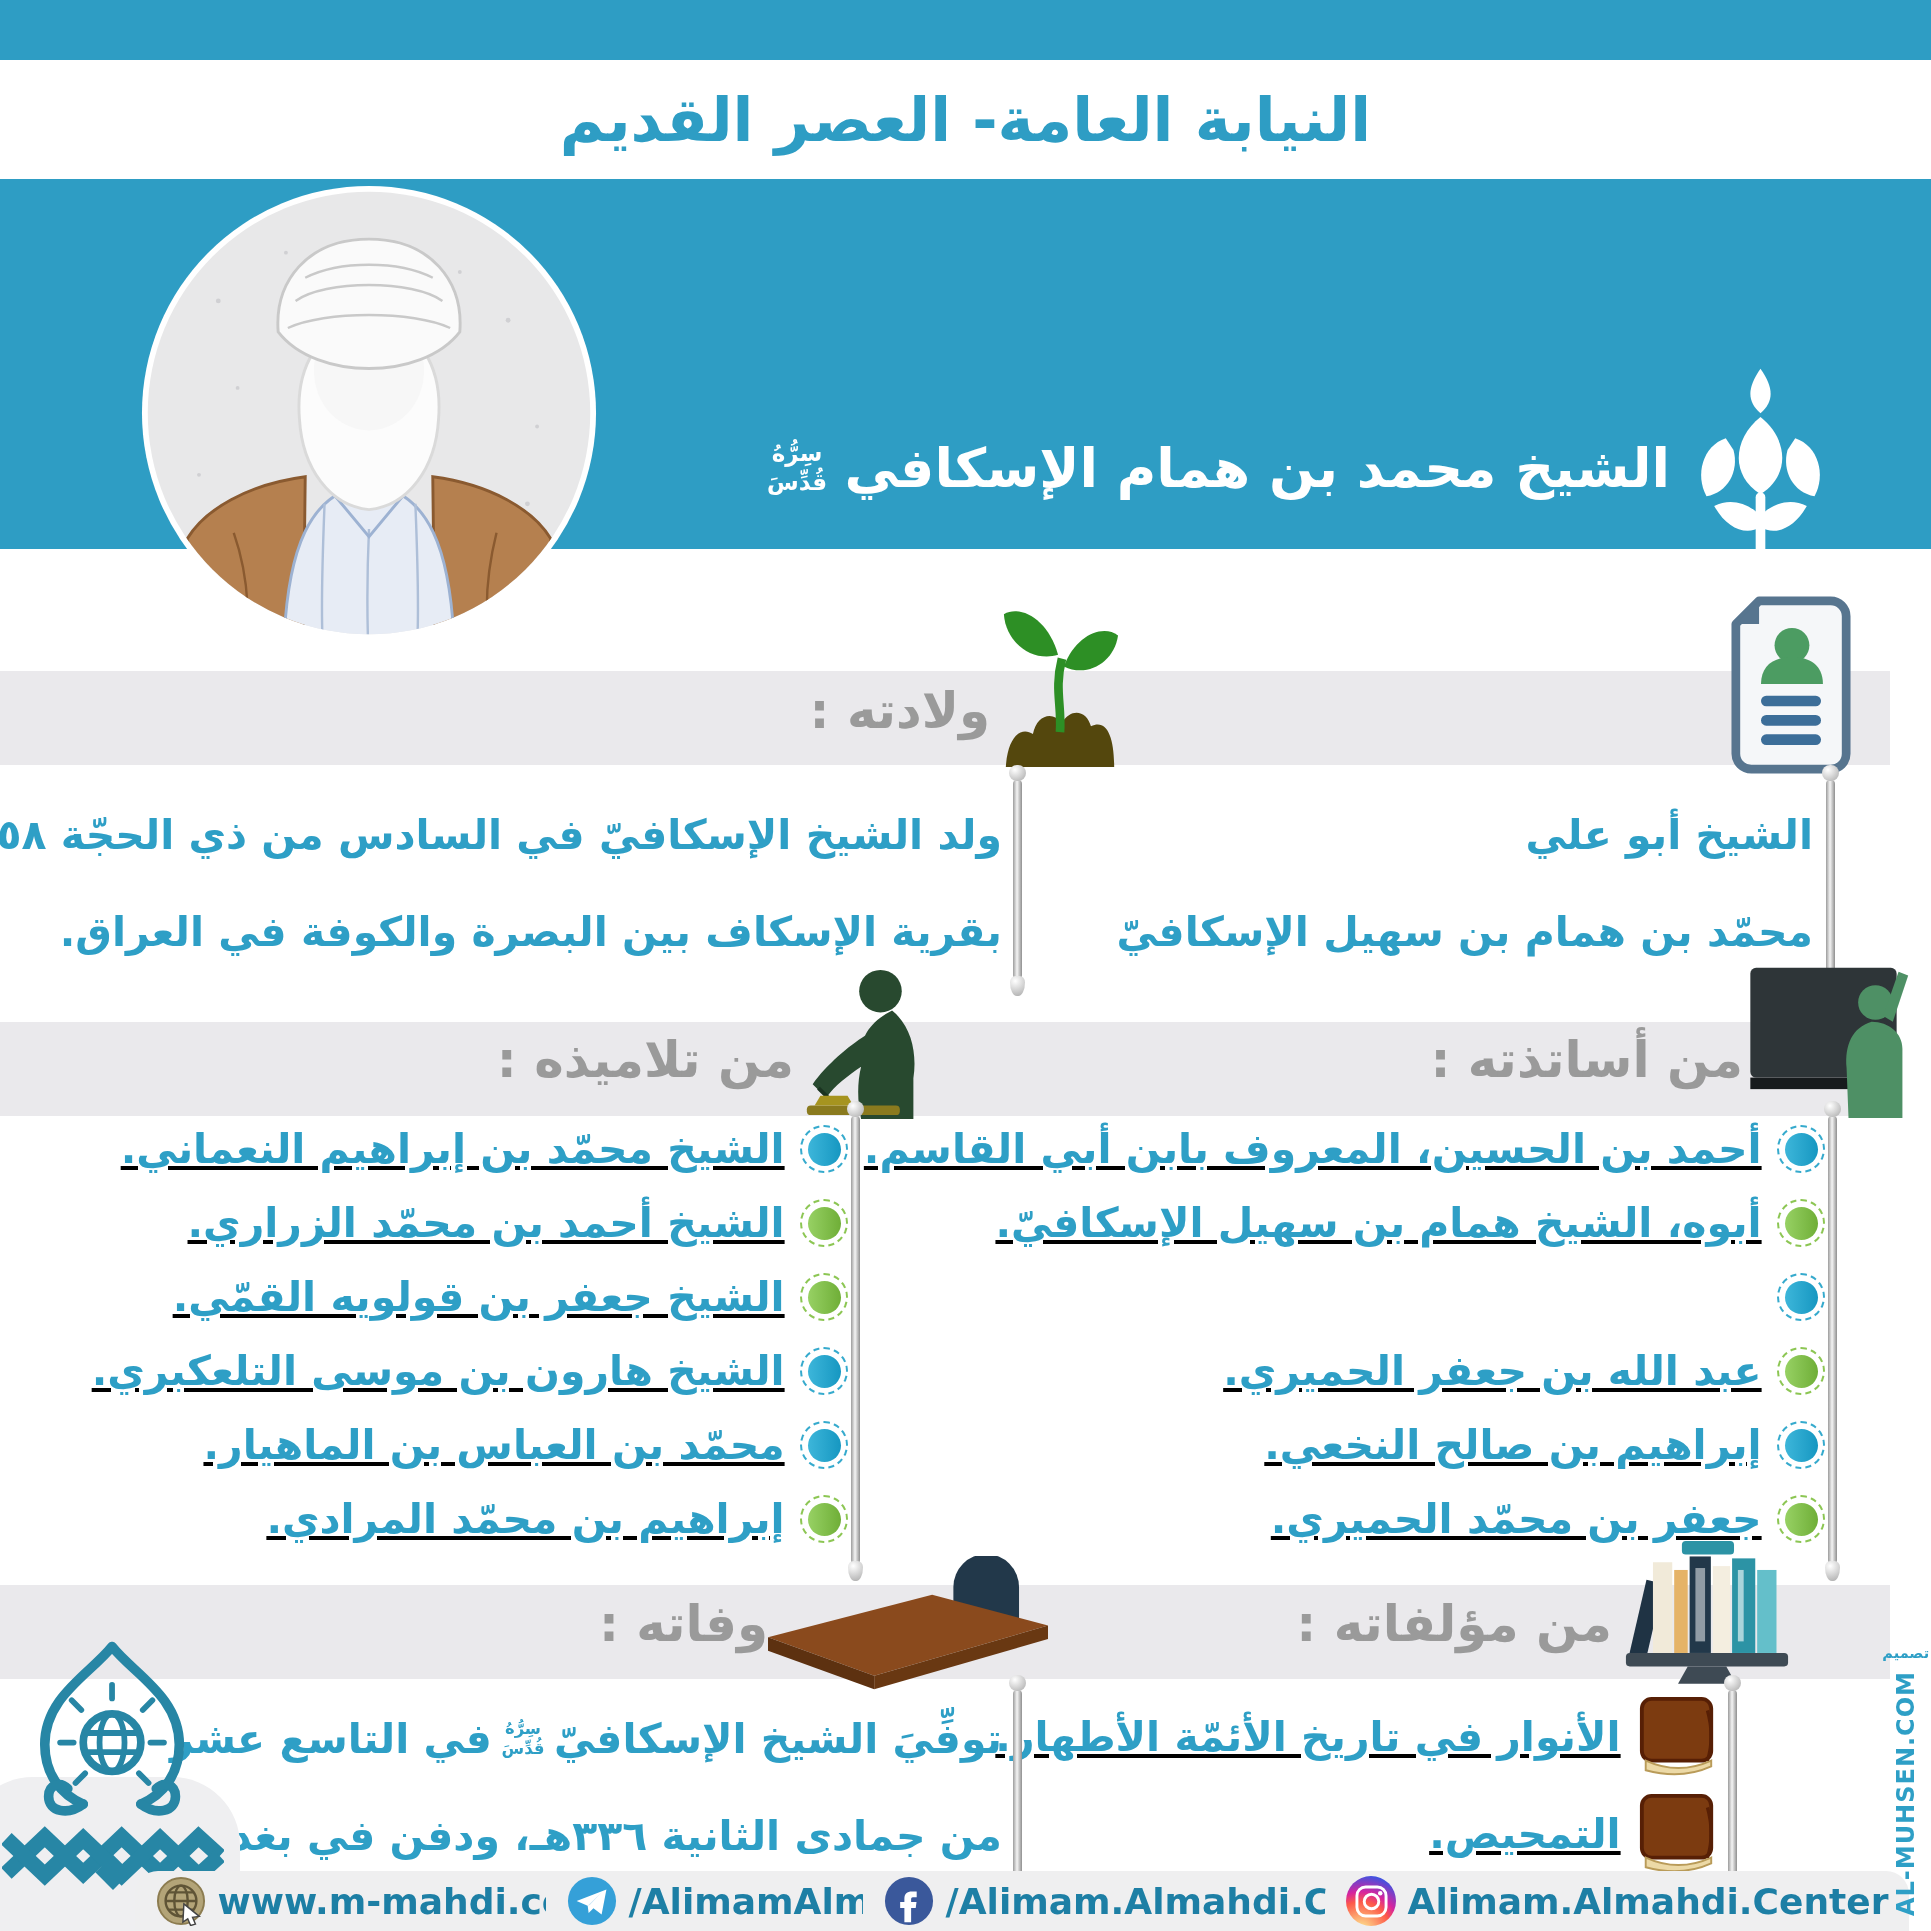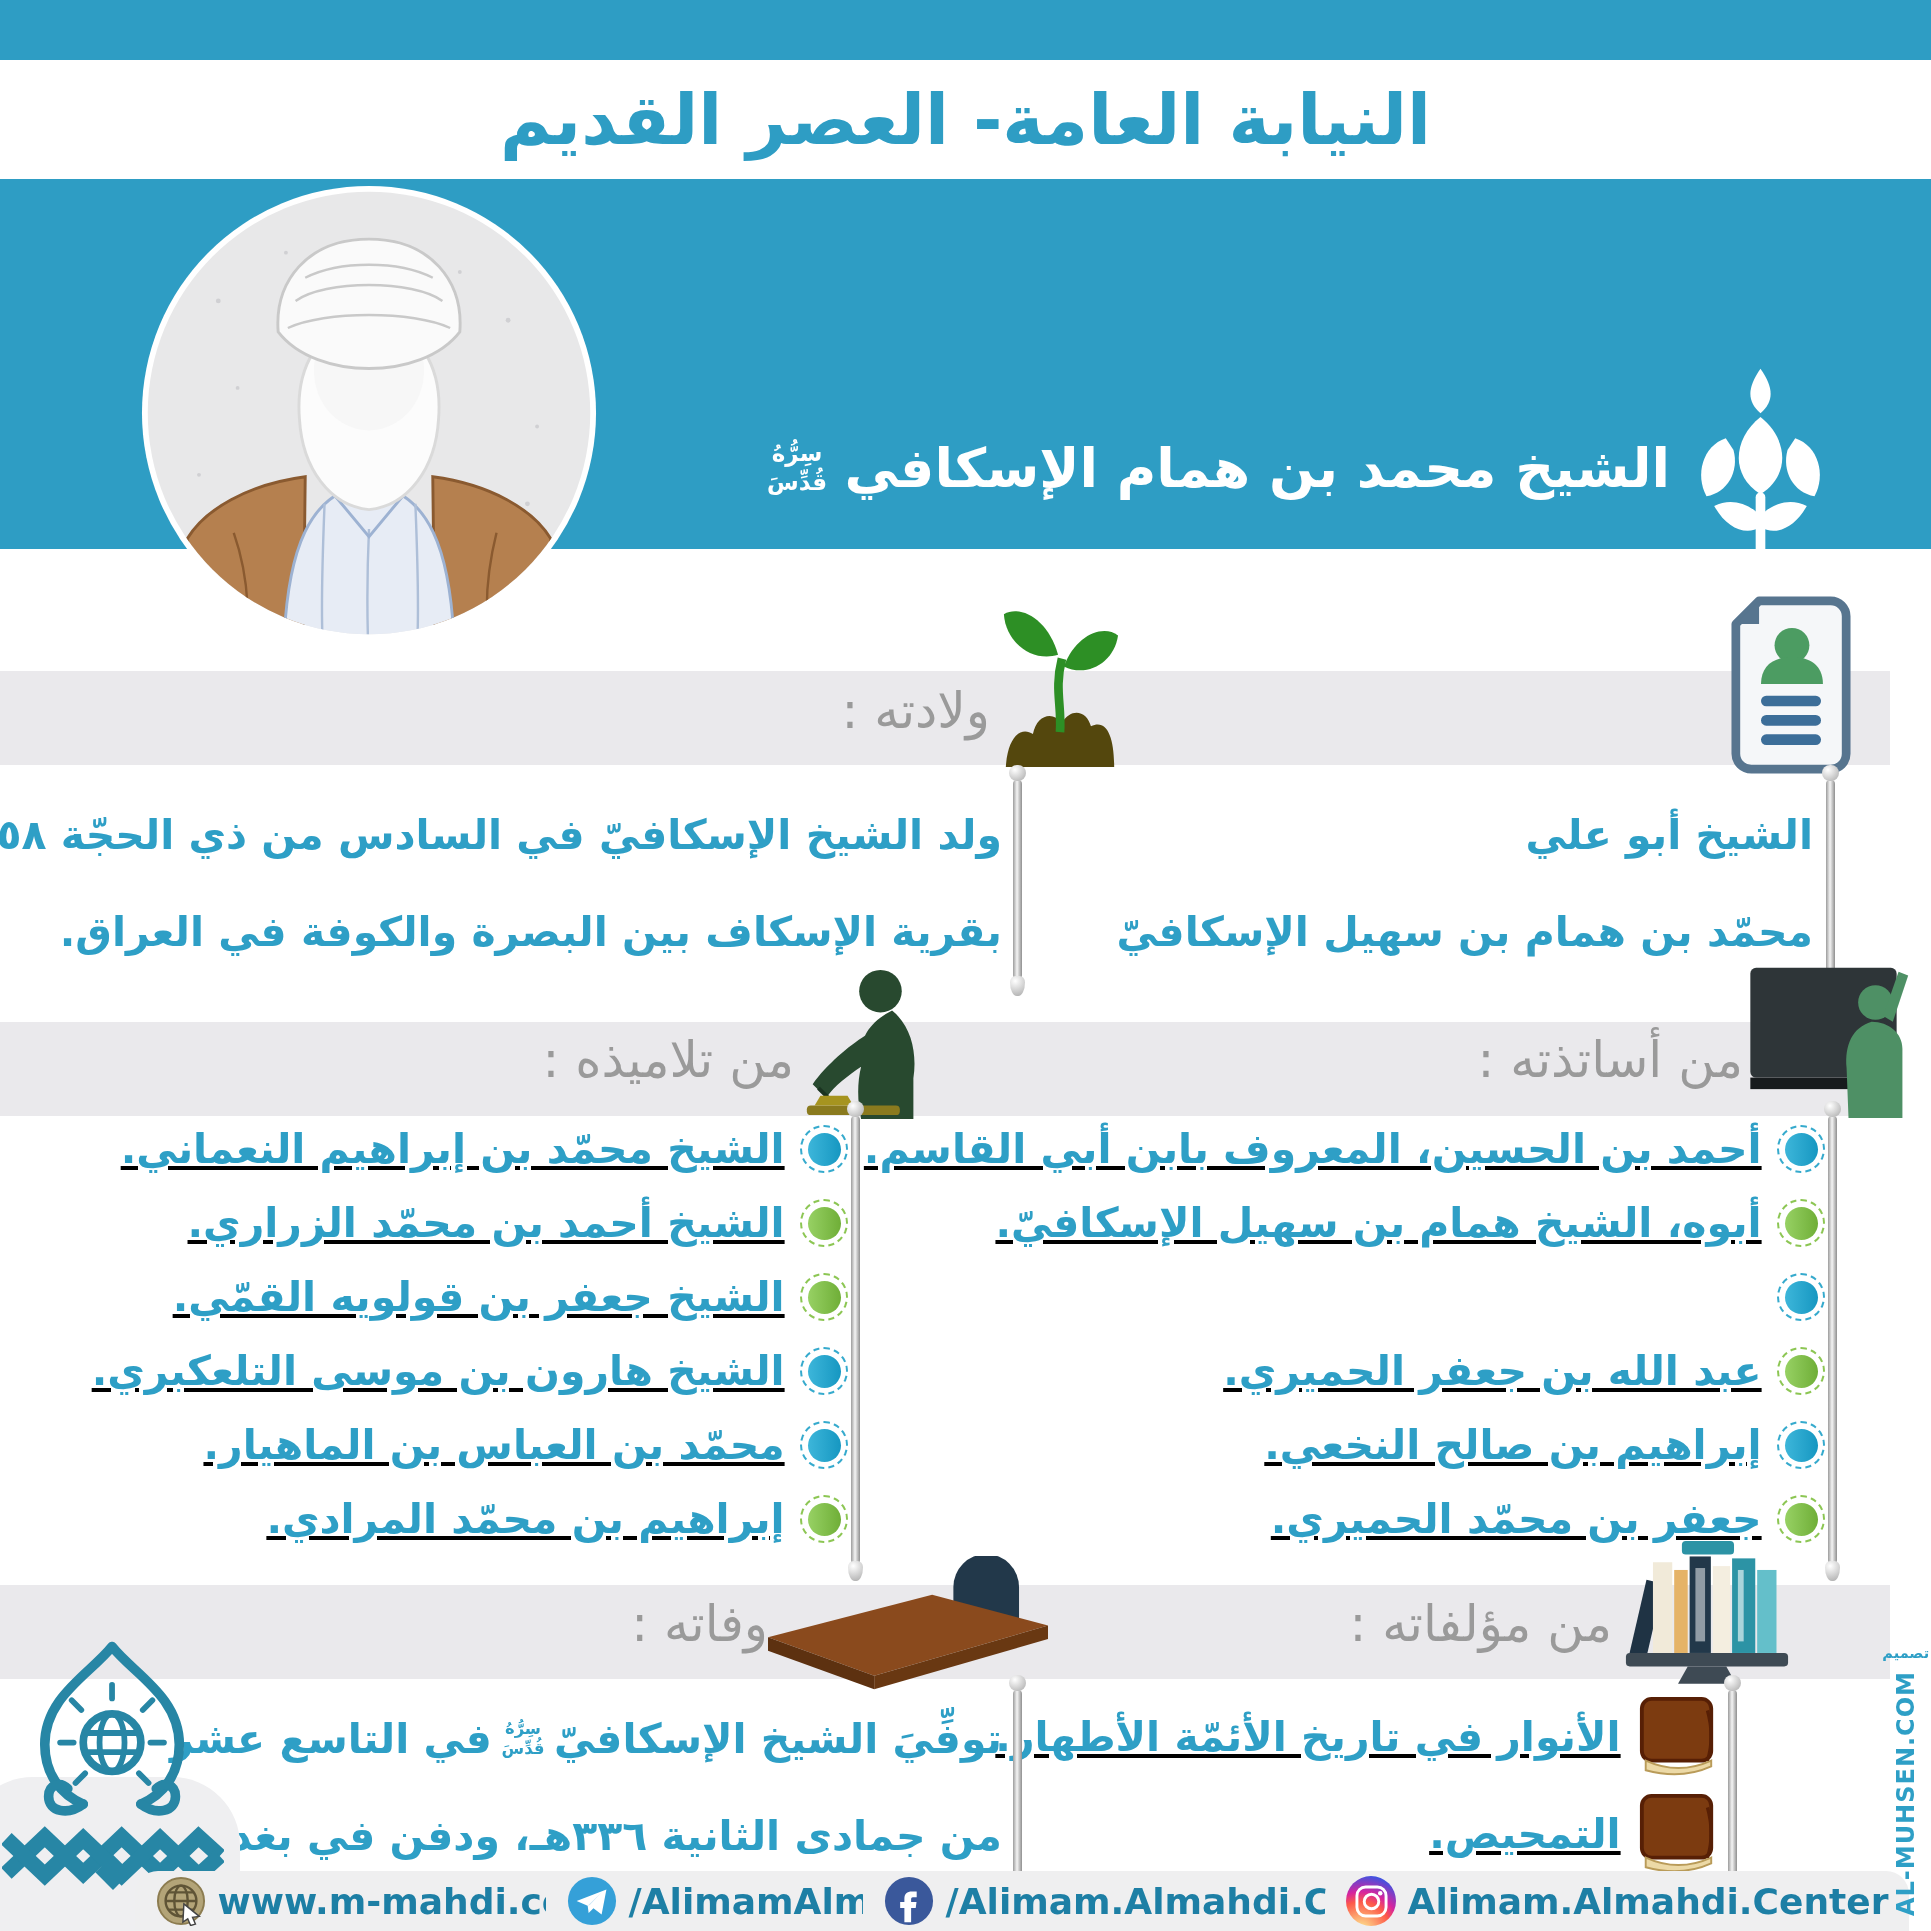--- a/index.html
+++ b/index.html
@@ -2,33 +2,33 @@
 <html lang="ar"><head>
 <meta charset="utf-8">
 <style>
   html,body{margin:0;padding:0;}
   body{font-family:"DejaVu Sans","Liberation Sans",sans-serif;background:#fff;}
   #canvas{position:relative;width:1931px;height:1931px;background:#ffffff;overflow:hidden;}
 
   .abs{position:absolute;}
   .top-strip{left:0;top:0;width:1931px;height:60px;background:#2e9dc4;}
   .title-band{left:0;top:60px;width:1931px;height:119px;background:#ffffff;display:flex;align-items:center;justify-content:center;}
-  .main-title{font-size:70px;font-weight:bold;color:#2e9dc4;direction:rtl;white-space:nowrap;}
+  .main-title{font-size:61px;font-weight:bold;color:#2e9dc4;direction:rtl;white-space:nowrap;}
   .blue-band{left:0;top:179px;width:1931px;height:370px;background:#2e9dc4;}
 
   .portrait{left:141px;top:185px;width:456px;height:456px;}
   .banner-row{left:917px;top:386px;width:753px;height:164px;display:flex;direction:rtl;align-items:center;gap:17.4px;}
   .banner-name{font-size:54px;font-weight:bold;color:#ffffff;white-space:nowrap;}
   .honorific{display:flex;flex-direction:column;align-items:center;line-height:29px;color:#fff;font-weight:bold;font-size:23px;}
   .ornament{left:1688px;top:365px;width:145px;height:193px;}
 
   .band{left:0;width:1890px;height:94px;background:#eae9ec;}
   .band.r1{top:671px;} .band.r2{top:1022px;} .band.r3{top:1585px;}
 
-  .shdr{font-size:50px;font-weight:normal;color:#9a9a9a;direction:rtl;white-space:nowrap;}
+  .shdr{font-size:50px;font-weight:bold;color:#9a9a9a;direction:rtl;white-space:nowrap;}
   .hdr-name{top:682px;right:212px;}
   .hdr-birth{top:682px;right:941px;}
   .hdr-teachers{top:1031px;right:188px;}
   .hdr-students{top:1031px;right:1137px;margin-left:32px;}
   .hdr-works{top:1595px;right:319px;}
   .hdr-death{top:1595px;right:1163px;}
 
   .icon{pointer-events:none;}
   .id-icon{left:1730px;top:595px;width:122px;height:180px;}
   .seed-icon{left:998px;top:589px;width:124px;height:178px;}

